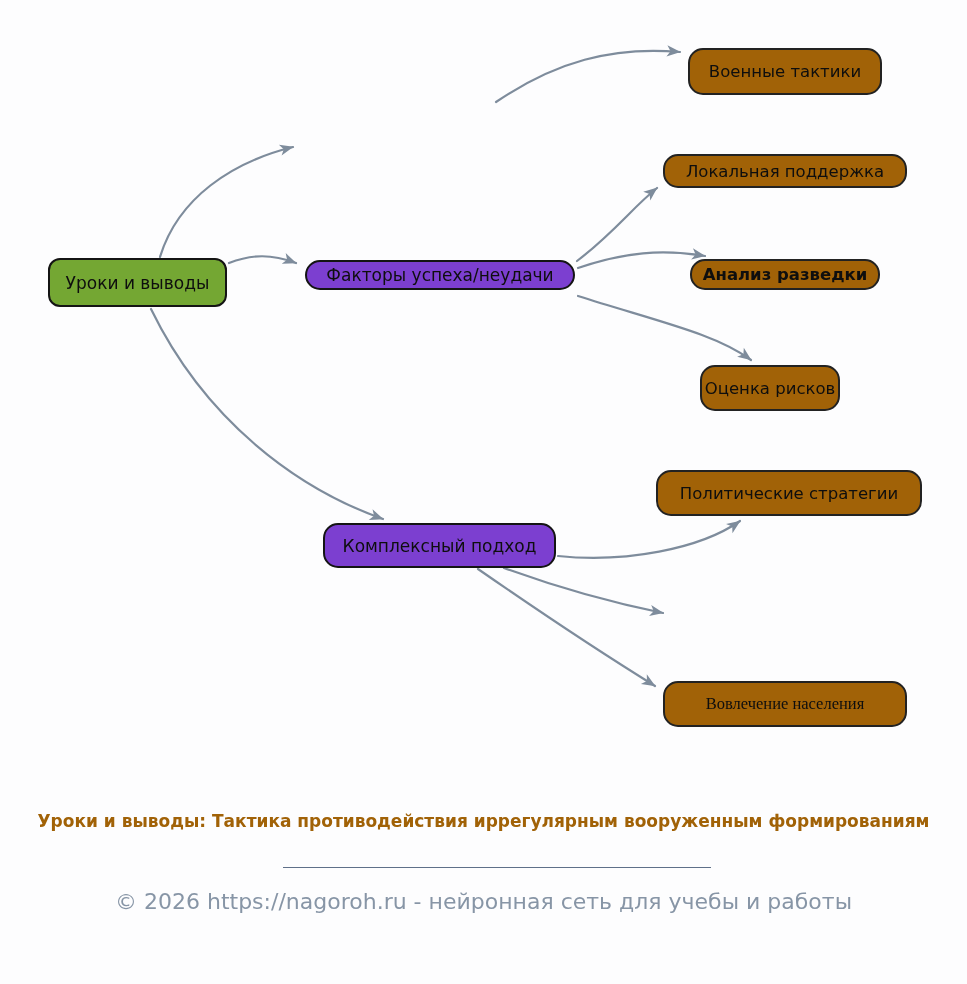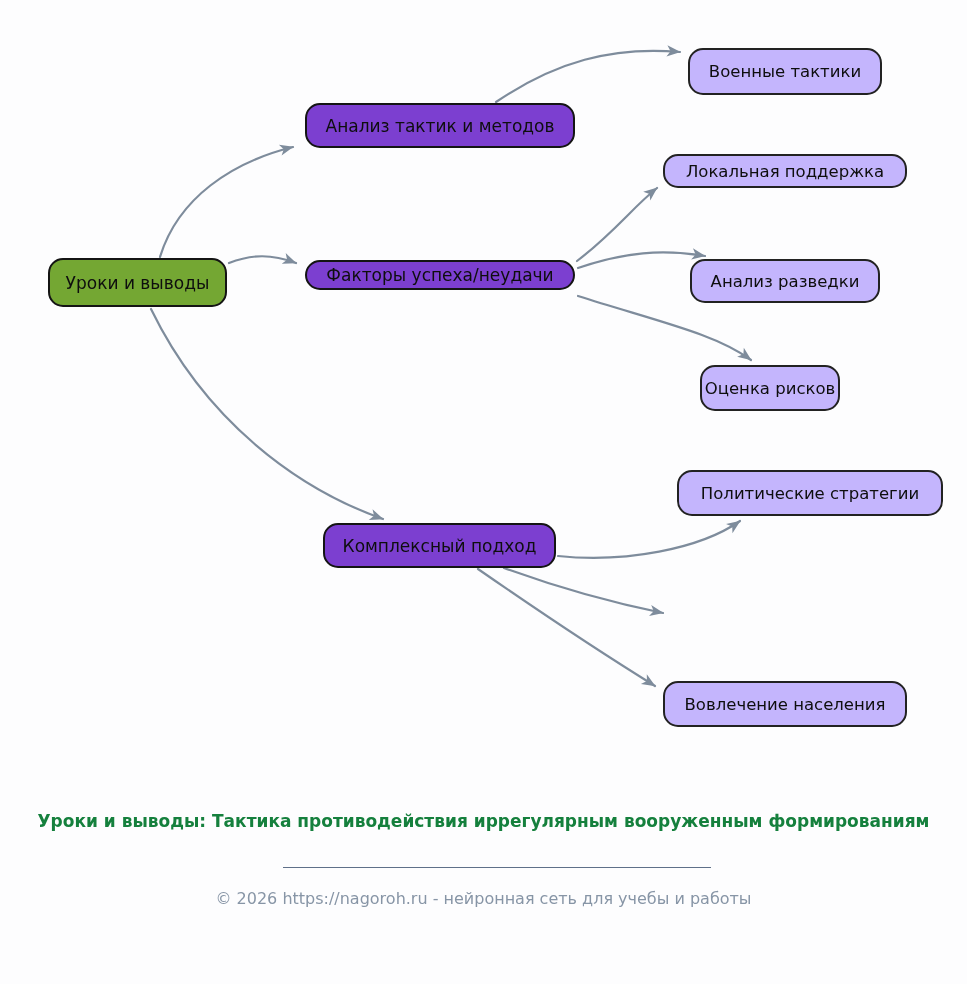--- a/index.html
+++ b/index.html
@@ -15,46 +15,46 @@
     position:absolute;
     display:flex;align-items:center;justify-content:center;
     white-space:nowrap;
     box-sizing:border-box;
     font-size:16.5px;
     color:#0e0e0e;
     border-radius:15px;
   }
   .root{background:#74a733;border:2px solid #141414;font-size:17px;}
   .branch{background:#7c3fd0;border:2px solid #141414;font-size:17px;}
-  .leaf{background:#c4b5fd;border:2px solid #222;}
+  .leaf{background:#a16207;border:2px solid #222;}
   
-  .n-root{left:48px;top:258px;width:179px;height:49px;}
+  .n-root{left:48px;top:258px;width:179px;height:49px;border-radius:12px;}
   .n-b1{left:305px;top:103px;width:270px;height:45px;}
   .n-b2{left:305px;top:260px;width:270px;height:30px;}
   .n-b3{left:323px;top:523px;width:233px;height:45px;}
   .n-l1{left:688px;top:48px;width:194px;height:47px;}
   .n-l2{left:663px;top:154px;width:244px;height:34px;}
-  .n-l3{left:690px;top:259px;width:190px;height:44px;}
+  .n-l3{left:690px;top:259px;width:190px;height:31px;font-weight:bold;}
   .n-l4{left:700px;top:365px;width:140px;height:46px;}
-  .n-l5{left:677px;top:470px;width:266px;height:46px;}
+  .n-l5{left:656px;top:470px;width:266px;height:46px;}
   .n-l6{left:670px;top:575px;width:231px;height:46px;}
-  .n-l7{left:663px;top:681px;width:244px;height:46px;}
+  .n-l7{left:663px;top:681px;width:244px;height:46px;font-family:Liberation Serif, serif;}
 
   .footer-title{
     position:absolute;top:812px;left:15px;width:937px;
     text-align:center;font-weight:bold;font-size:17px;line-height:19.5px;
-    color:#15803d;
+    color:#a16207;
   }
   .divider{
     position:absolute;top:867px;left:283px;width:428px;height:0;
     border-top:1.6px solid #5f7089;
   }
   .copyright{
     position:absolute;top:889px;left:15px;width:937px;
-    text-align:center;font-size:16px;color:#8795a6;
+    text-align:center;font-size:22px;color:#8795a6;
   }
 </style>
 </head>
 <body>
 
 <div class="canvas">
 
   <svg class="edges" viewBox="0 0 967 984" xmlns="http://www.w3.org/2000/svg">
     <defs>
       <marker id="arrow" viewBox="0 0 12 10" refX="11" refY="5" markerUnits="userSpaceOnUse" markerWidth="15" markerHeight="12.5" orient="auto">
@@ -70,21 +70,20 @@
       <path d="M578,268 C625,252 662,249 705,256" marker-end="url(#arrow)"></path>
       <path d="M578,296 C660,322 716,334 751,360" marker-end="url(#arrow)"></path>
       <path d="M558,556 C625,563 700,549 740,521" marker-end="url(#arrow)"></path>
       <path d="M504,568 C570,592 618,604 663,613" marker-end="url(#arrow)"></path>
       <path d="M478,569 C540,612 600,652 655,686" marker-end="url(#arrow)"></path>
     </g>
   </svg>
 
   <div class="node root n-root">Уроки и выводы</div>
 
-  <div class="node branch n-b1">Анализ тактик и методов</div>
   <div class="node branch n-b2">Факторы успеха/неудачи</div>
   <div class="node branch n-b3">Комплексный подход</div>
 
   <div class="node leaf n-l1">Военные тактики</div>
   <div class="node leaf n-l2">Локальная поддержка</div>
   <div class="node leaf n-l3">Анализ разведки</div>
   <div class="node leaf n-l4">Оценка рисков</div>
   <div class="node leaf n-l5">Политические стратегии</div>
   <div class="node leaf n-l7">Вовлечение населения</div>
 

